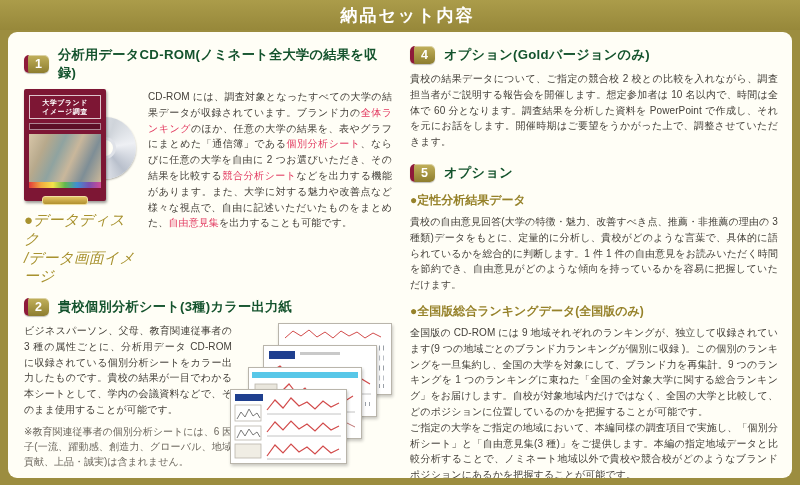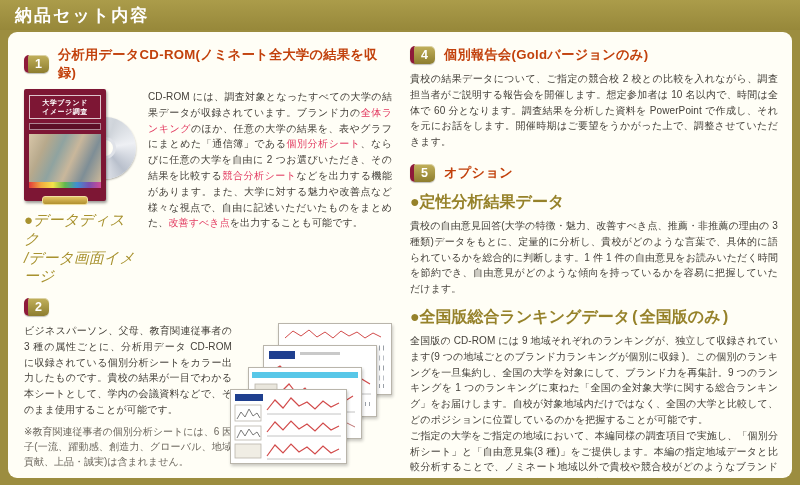--- a/index.html
+++ b/index.html
@@ -6,47 +6,47 @@
   body{
     width:800px;height:485px;overflow:hidden;
     background:#9c8d3f;
     font-family:"Liberation Sans","DejaVu Sans",sans-serif;
     -webkit-font-smoothing:antialiased;
   }
   .titlebar{
     height:30px;
     background:linear-gradient(180deg,#ab9c4a,#97883a);
     display:flex;align-items:center;
-    padding-left:15px;box-sizing:border-box;
+    padding-left:15px;box-sizing:border-box;justify-content:center;
   }
   .titlebar .ttl{color:#ffffff;font-size:17px;font-weight:bold;letter-spacing:2px;}
   .card{
     margin:2px 8px 0 8px;height:446px;
     background:#fffef6;border-radius:9px;
     box-sizing:border-box;padding:8px 16px 6px 16px;
     display:flex;gap:18px;overflow:hidden;
   }
   .col{width:368px;flex:0 0 368px;}
   .sec-head{display:flex;align-items:center;gap:9px;margin:6px 0 7px 0;}
   .badge{
     flex:0 0 auto;min-width:21px;height:18px;line-height:18px;
     text-align:center;color:#fff;font-weight:bold;font-size:12.5px;
     background:linear-gradient(180deg,#c2b15c,#8d7d2f);
     border-left:4px solid #8e1a3a;border-radius:5px;
     box-shadow:inset 0 1px 0 rgba(255,255,255,.45),0 1px 1px rgba(0,0,0,.25);
   }
-  .sec-title{font-size:13.2px;font-weight:bold;color:#c2410c;letter-spacing:.3px;}
+  .sec-title{font-size:13.2px;font-weight:bold;color:#14532d;letter-spacing:.3px;}
   p.body{
     margin:0;font-size:10px;line-height:1.58;color:#44403a;
     text-align:justify;letter-spacing:.1px;
   }
   .red{color:#e23a60;}
   .note{margin:6px 0 0 0;font-size:10px;line-height:1.5;color:#6b665d;text-align:justify;}
   .fig-caption{font-size:15px;color:#a8922f;font-style:italic;line-height:1.25;margin-top:4px;}
-  .subhead{font-size:16px;font-weight:bold;color:#96822a;margin:10px 0 5px 0;font-family:Liberation Mono, monospace;}
+  .subhead{font-size:12px;font-weight:bold;color:#96822a;margin:10px 0 5px 0;}
   
   .s1-row{display:flex;gap:12px;}
   .s1-left{flex:0 0 112px;}
   .s1-row p.body{flex:1;}
   
   .cd-fig{position:relative;width:112px;height:118px;}
   .cd-disc{
     position:absolute;right:0;top:28px;width:62px;height:62px;border-radius:50%;
     background:conic-gradient(from 20deg,#cfd4da,#eef0f4,#b9c0cc,#f4f5f8,#c3cad4,#e8eaef,#cfd4da);
     box-shadow:0 1px 2px rgba(0,0,0,.35);
@@ -126,25 +126,26 @@
             <div class="cd-cover-rainbow"></div>
             <div class="cd-cover-pill"></div>
             <div class="cd-cover-foot"></div>
           </div>
         </div>
         <div class="fig-caption">
           <span>●データディスク</span><br>
           <span>/データ画面イメージ</span>
         </div>
       </div>
-      <p class="body"><span>CD-ROM には、調査対象となったすべての大学の結果データが収録されています。ブランド力の</span><span class="red">全体ランキング</span><span>のほか、任意の大学の結果を、表やグラフにまとめた「通信簿」である</span><span class="red">個別分析シート</span><span>、ならびに任意の大学を自由に 2 つお選びいただき、その結果を比較する</span><span class="red">競合分析シート</span><span>などを出力する機能があります。また、大学に対する魅力や改善点など様々な視点で、自由に記述いただいたものをまとめた、</span><span class="red">改善すべき点</span><span>を出力することも可能です。</span></p>
+      <p class="body"><span>CD-ROM には、調査対象となったすべての大学の結果データが収録されています。ブランド力の</span><span class="red">全体ランキング</span><span>のほか、任意の大学の結果を、表やグラフにまとめた「通信簿」である</span><span class="red">個別分析シート</span><span>、ならびに任意の大学を自由に 2 つお選びいただき、その結果を比較する</span><span class="red">競合分析シート</span><span>などを出力する機能があります。また、大学に対する魅力や改善点など様々な視点で、自由に記述いただいたものをまとめた、</span><span class="red">自由意見集</span><span>を出力することも可能です。</span></p>
     </div>
 
     <div class="sec-head" style="margin-top:12px;">
       <span class="badge">2</span>
+      <span class="sec-title">貴校個別分析シート(3種)カラー出力紙</span>
     </div>
     <div class="s2-row">
       <div class="s2-text">
         <p class="body">ビジネスパーソン、父母、教育関連従事者の 3 種の属性ごとに、分析用データ CD-ROM に収録されている個別分析シートをカラー出力したものです。貴校の結果が一目でわかる本シートとして、学内の会議資料などで、そのまま使用することが可能です。</p>
         <p class="note">※教育関連従事者の個別分析シートには、6 因子(一流、躍動感、創造力、グローバル、地域貢献、上品・誠実)は含まれません。</p>
       </div>
       <div class="s2-figwrap">
         <div class="sheets">
           <svg class="sheet p0" viewBox="0 0 112 70" xmlns="http://www.w3.org/2000/svg">
             <polyline points="6,14 14,7 22,12 30,6 38,13 46,8 54,14 62,7 70,12 78,8 86,14 94,9 102,13" fill="none" stroke="#d24b4b" stroke-width="1"></polyline>
@@ -191,21 +192,21 @@
       <span class="badge">3</span>
       <span class="sec-title">貴校結果概要シート(Silver、Goldバージョンのみ)</span>
     </div>
 
   </div>
 
   <div class="col">
 
     <div class="sec-head">
       <span class="badge">4</span>
-      <span class="sec-title">個別報告会(Goldバージョンのみ)</span>
+      <span class="sec-title">オプション(Goldバージョンのみ)</span>
     </div>
     <p class="body">貴校の結果データについて、ご指定の競合校 2 校との比較を入れながら、調査担当者がご説明する報告会を開催します。想定参加者は 10 名以内で、時間は全体で 60 分となります。調査結果を分析した資料を PowerPoint で作成し、それを元にお話をします。開催時期はご要望をうかがった上で、調整させていただきます。</p>
 
     <div class="sec-head" style="margin-top:14px;">
       <span class="badge">5</span>
       <span class="sec-title">オプション</span>
     </div>
 
     <div>
       <div class="subhead">●定性分析結果データ</div>

